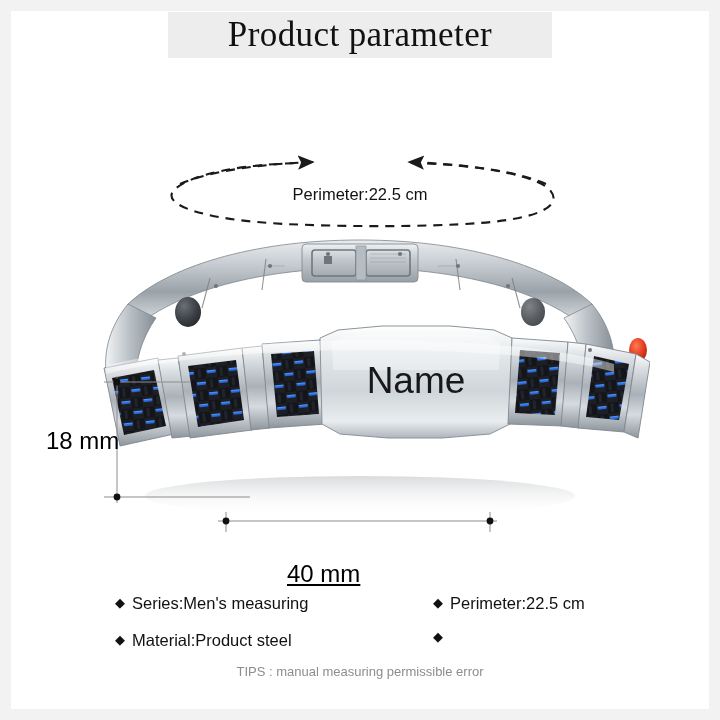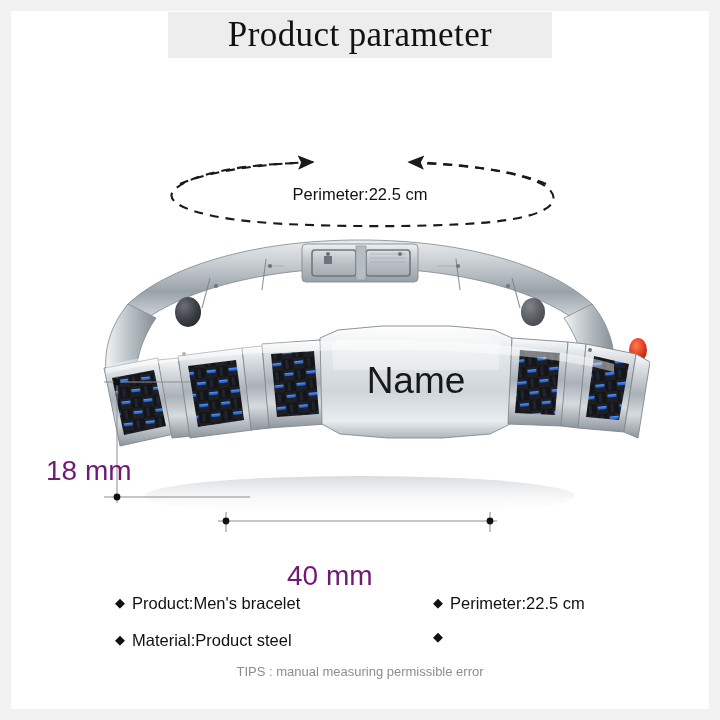--- a/index.html
+++ b/index.html
@@ -80,28 +80,27 @@
   
   .dim-layer {
     position: absolute;
     left: 0; top: 0;
     width: 720px; height: 720px;
     z-index: 12;
     pointer-events: none;
   }
   .dim-label {
     position: absolute;
-    font-size: 28px;
-    color: #701a75;
+    font-size: 24px;
+    color: #000000;
     white-space: nowrap;
     z-index: 13;
-    margin-top: 28px;
   }
   .dim-v-label { left: 46px; top: 427px; }
-  .dim-h-label { left: 287px; top: 532px; }
+  .dim-h-label { left: 287px; top: 560px; text-decoration: underline; }
   
   .specs {
     position: absolute;
     left: 110px; top: 594px;
     width: 520px; height: 62px;
     z-index: 14;
   }
   .spec-row {
     position: absolute;
     display: flex;
@@ -359,21 +358,21 @@
         <circle cx="490" cy="521" r="3.4" fill="#111111"></circle>
       </g>
     </svg>
   </div>
   <div class="dim-label dim-v-label">18 mm</div>
   <div class="dim-label dim-h-label">40 mm</div>
 
   <div class="specs">
     <div class="spec-row spec-r0 spec-c0">
       <span class="spec-bullet">◆</span>
-      <span>Product:Men's bracelet</span>
+      <span>Series:Men's measuring</span>
     </div>
     <div class="spec-row spec-r0 spec-c1">
       <span class="spec-bullet">◆</span>
       <span>Perimeter:22.5 cm</span>
     </div>
     <div class="spec-row spec-r1 spec-c0">
       <span class="spec-bullet">◆</span>
       <span>Material:Product steel</span>
     </div>
     <div class="spec-row spec-r1 spec-c1">

